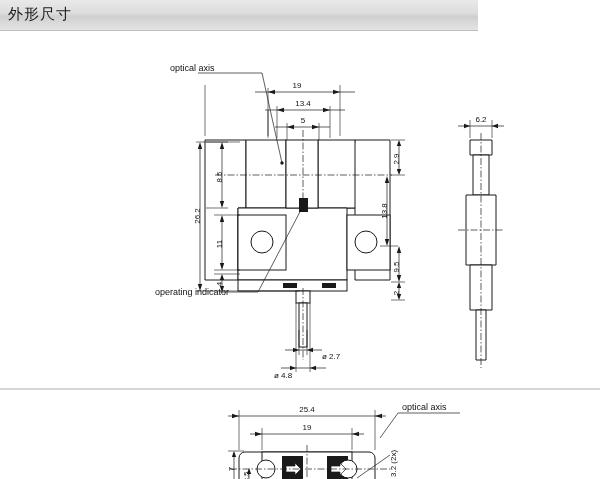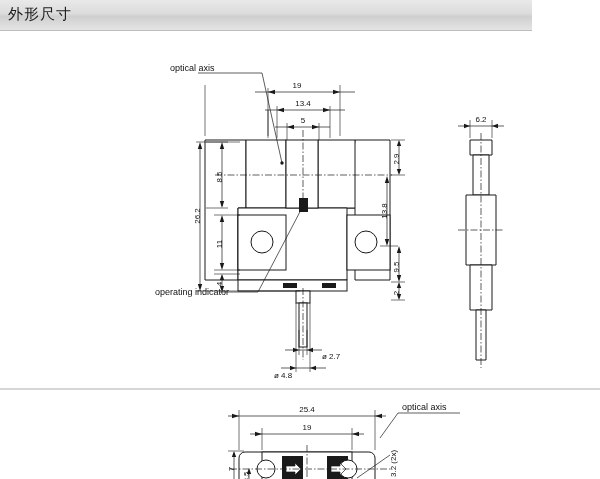--- a/index.html
+++ b/index.html
@@ -5,21 +5,21 @@
   html,body{margin:0;padding:0;}
   body{
     width:600px;height:479px;
     background:#ffffff;
     font-family:"Liberation Sans", sans-serif;
     position:relative;
     overflow:hidden;
   }
   
   #header{
-    position:absolute;left:0;top:0;width:532px;height:30px;
+    position:absolute;left:0;top:0;width:478px;height:30px;
     background:linear-gradient(to bottom,#e9e9e9 0%,#dcdcdc 45%,#cfcfcf 55%,#e4e4e4 100%);
     border-bottom:1px solid #bdbdbd;
   }
   #header-title{
     position:absolute;left:8px;top:5px;
     font-size:15px;color:#1a1a1a;letter-spacing:1px;
   }
   
   #canvas{position:absolute;left:0;top:30px;width:600px;height:449px;}
   svg{display:block;}

